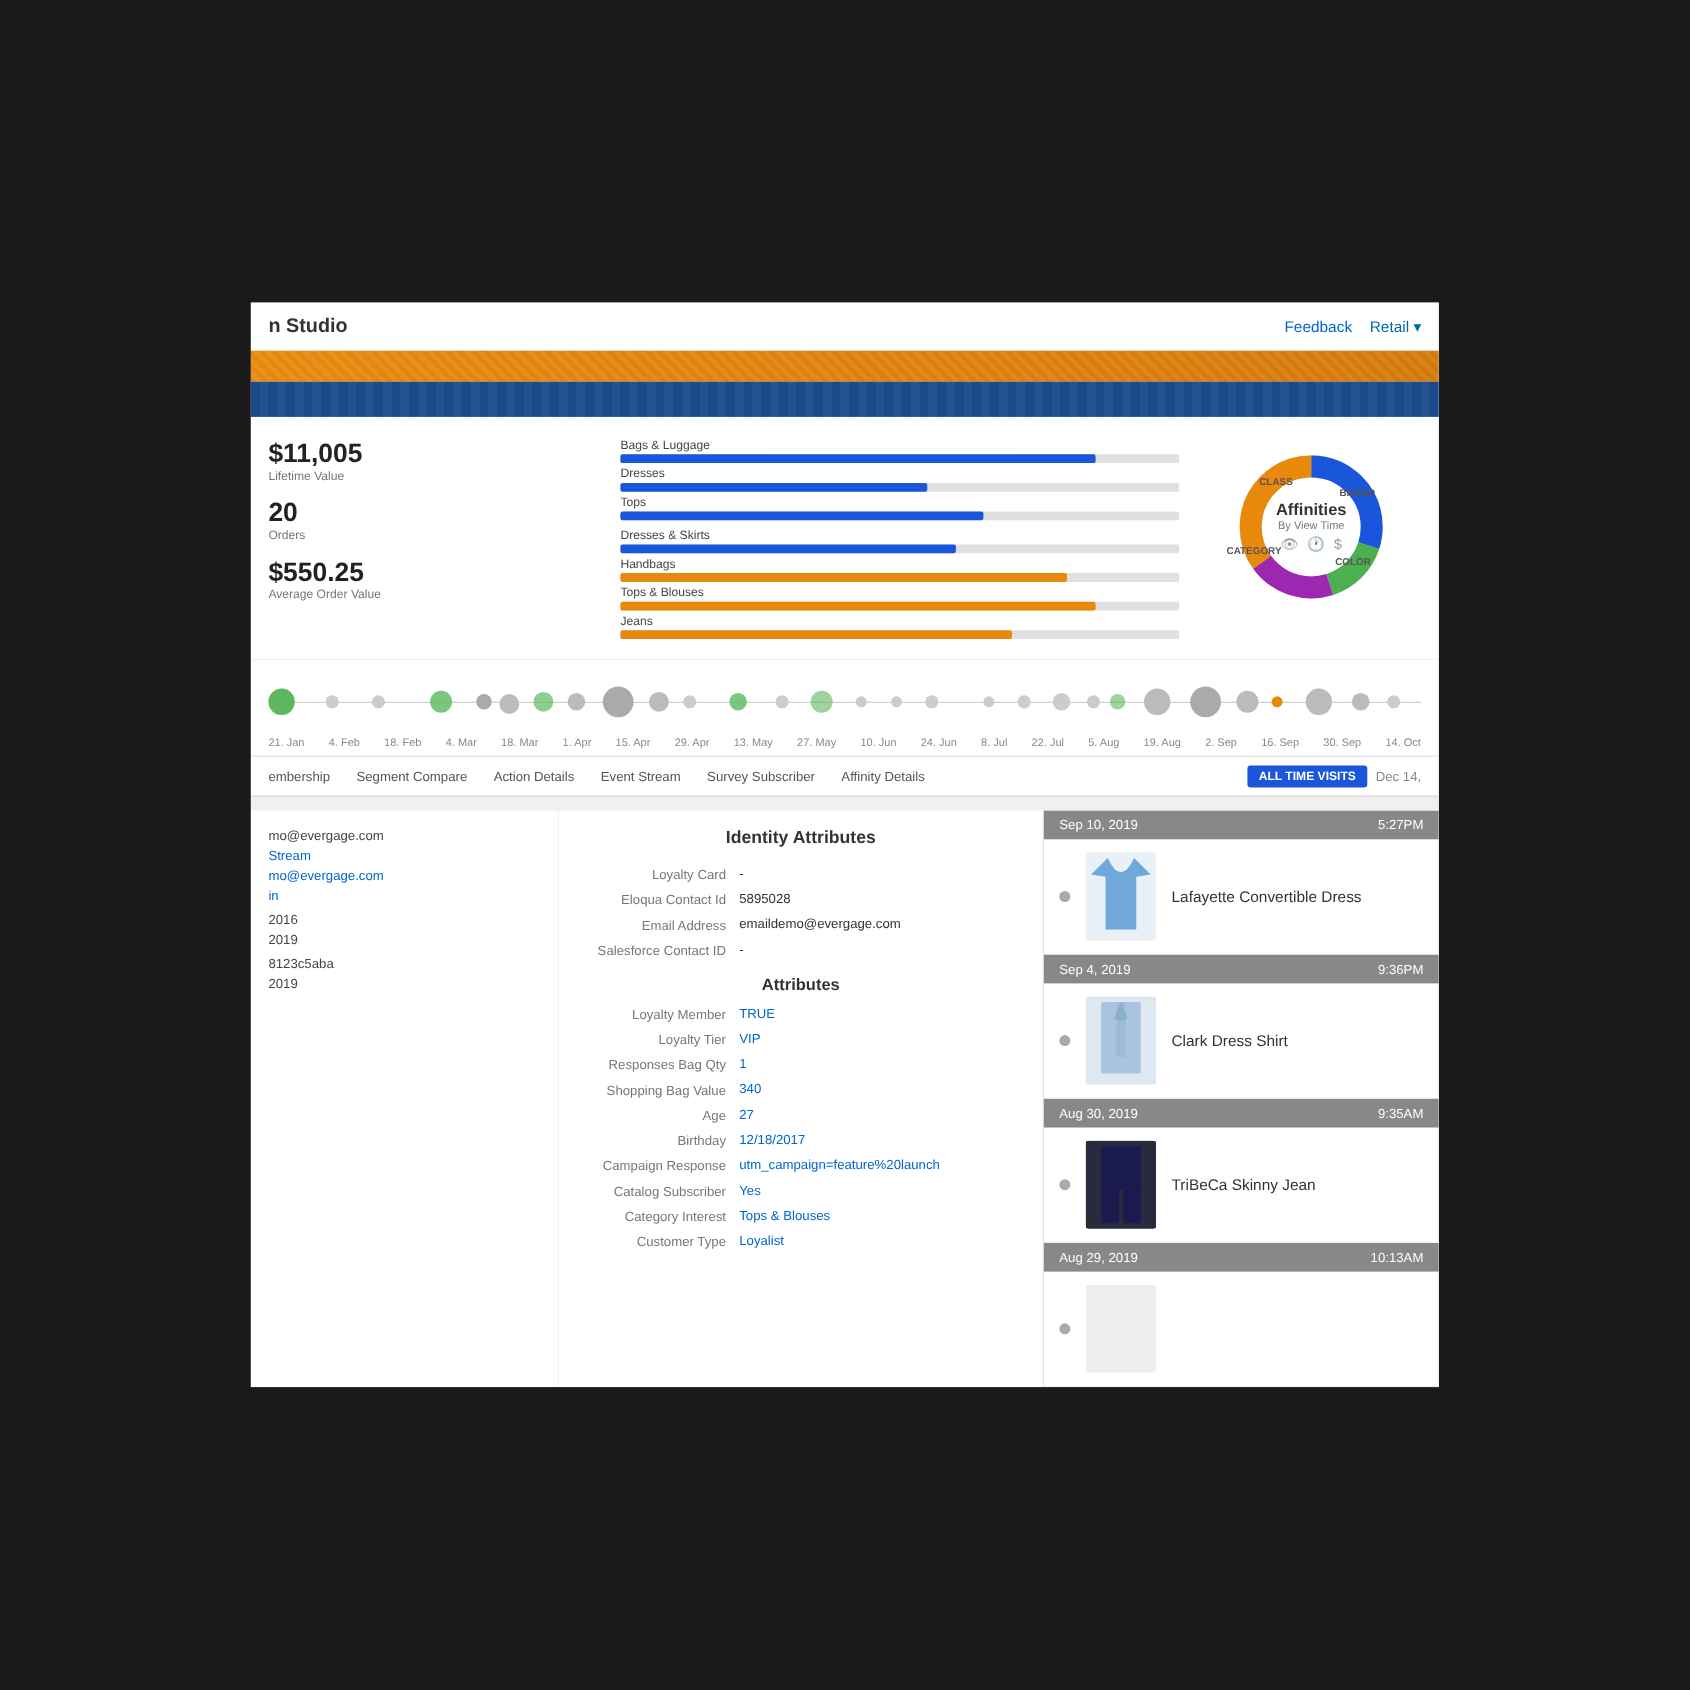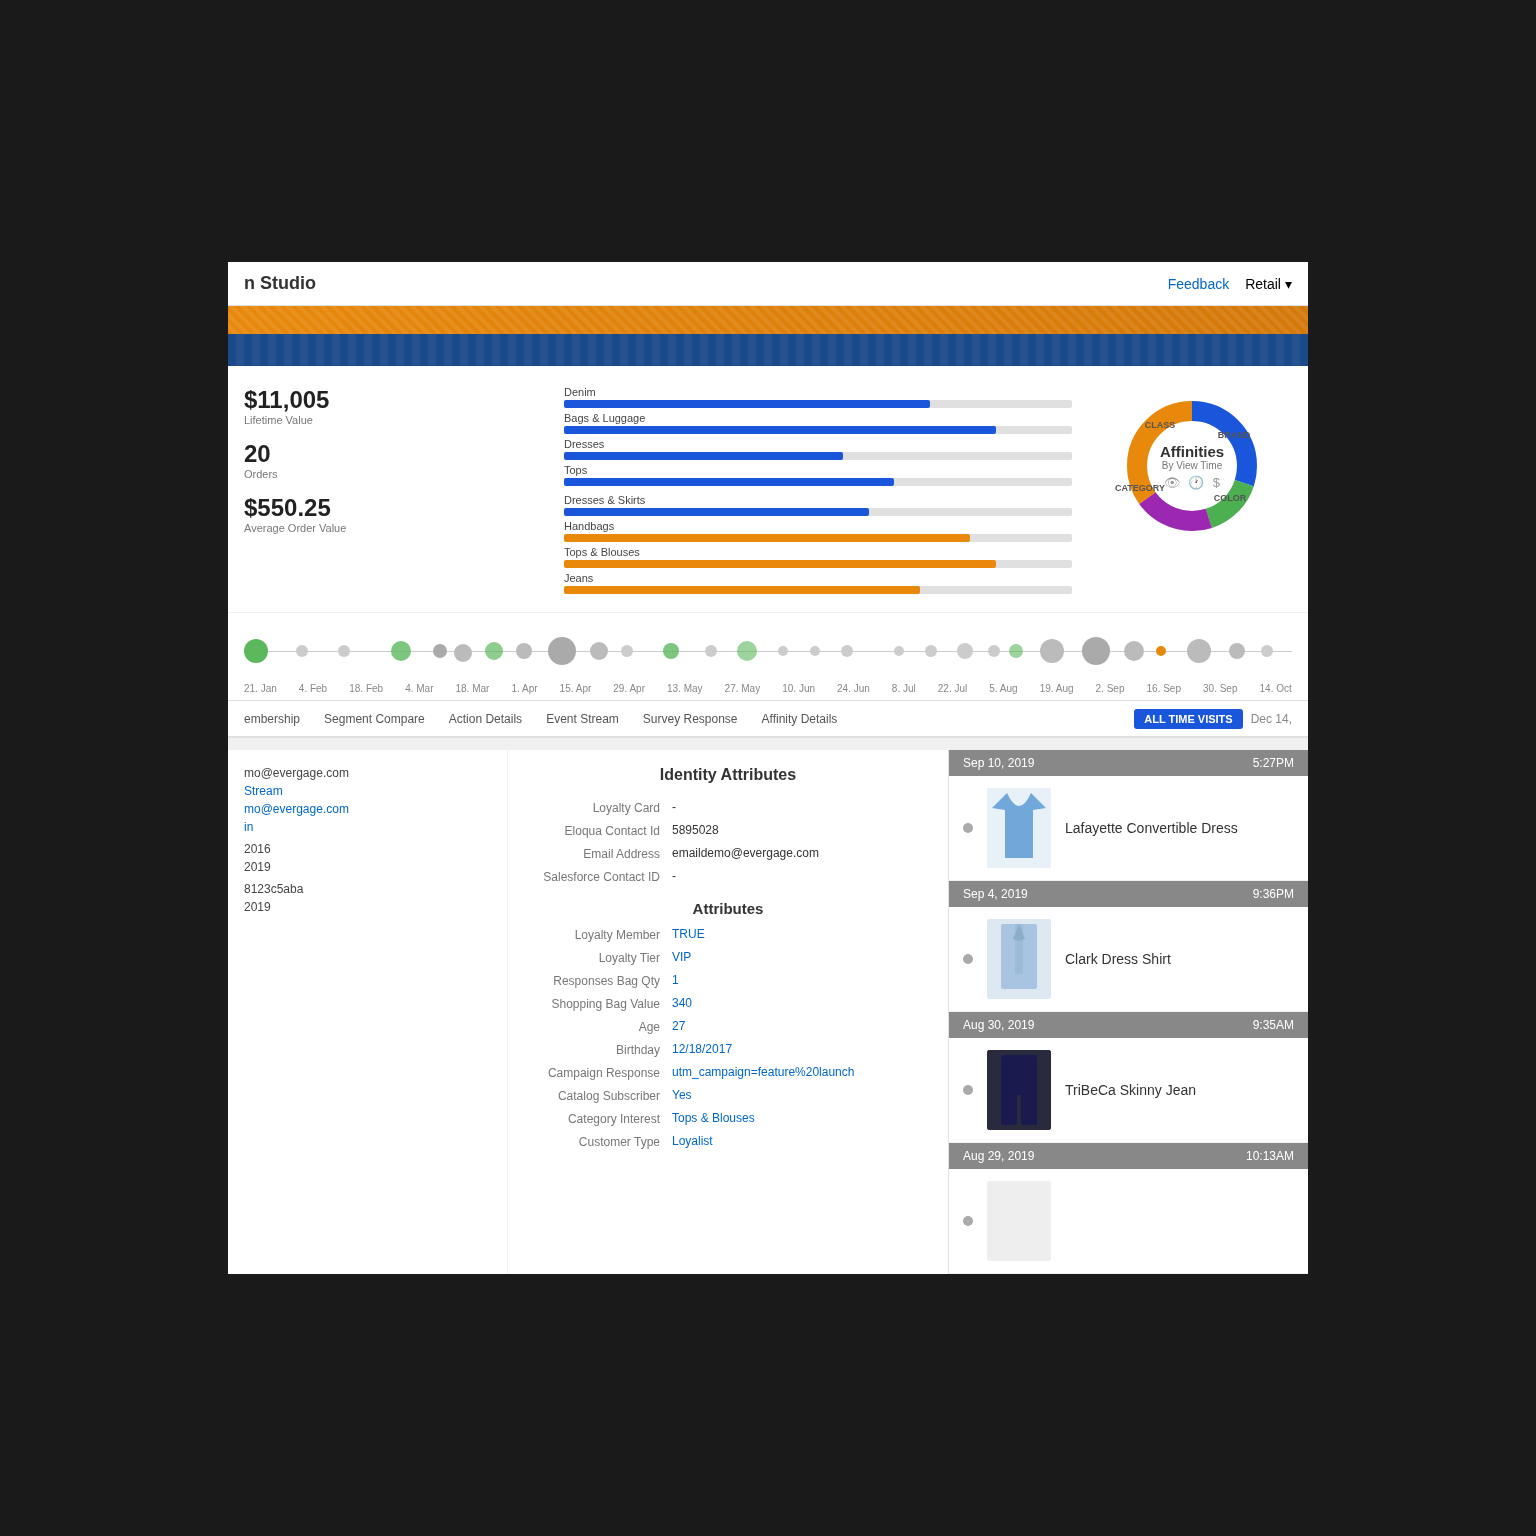--- a/index.html
+++ b/index.html
@@ -43,21 +43,21 @@
       color: #0066cc;
       font-size: 14px;
       cursor: pointer;
       text-decoration: none;
     }
     .retail-dropdown {
       display: flex;
       align-items: center;
       gap: 4px;
       font-size: 14px;
-      color: #000000;
+      color: #0369a1;
       cursor: pointer;
     }
     
     .banner {
       height: 28px;
       background: linear-gradient(135deg, #e8890c 0%, #d4780a 100%);
       position: relative;
       overflow: hidden;
     }
     .banner::after {
@@ -404,26 +404,20 @@
       <div class="stat-item">
         <div class="stat-value">$550.25</div>
         <div class="stat-label">Average Order Value</div>
       </div>
     </div>
 
     <div class="affinities-area">
       <div class="affinity-bars">
 
         <div class="affinity-section-top" id="top-bars">
-      <div class="bar-item">
-        <div class="bar-label">Denim</div>
-        <div class="bar-track">
-          <div class="bar-fill blue" style="width:72%"></div>
-        </div>
-      </div>
       <div class="bar-item">
         <div class="bar-label">Bags &amp; Luggage</div>
         <div class="bar-track">
           <div class="bar-fill blue" style="width:85%"></div>
         </div>
       </div>
       <div class="bar-item">
         <div class="bar-label">Dresses</div>
         <div class="bar-track">
           <div class="bar-fill blue" style="width:55%"></div>
@@ -561,21 +555,21 @@
         <span>14. Oct</span>
       </div>
   </div>
 
   <div class="nav-tabs">
     <div class="nav-tabs-left" id="nav-tabs-container">
         <span class="nav-tab">embership</span>
         <span class="nav-tab">Segment Compare</span>
         <span class="nav-tab">Action Details</span>
         <span class="nav-tab">Event Stream</span>
-        <span class="nav-tab">Survey Response</span>
+        <span class="nav-tab">Survey Subscriber</span>
         <span class="nav-tab">Affinity Details</span>
       </div>
     <div style="display:flex;align-items:center;gap:8px;">
       <button class="all-time-btn">ALL TIME VISITS</button>
       <span class="dec-label">Dec 14,</span>
     </div>
   </div>
 
   <div class="section-divider"></div>
 

